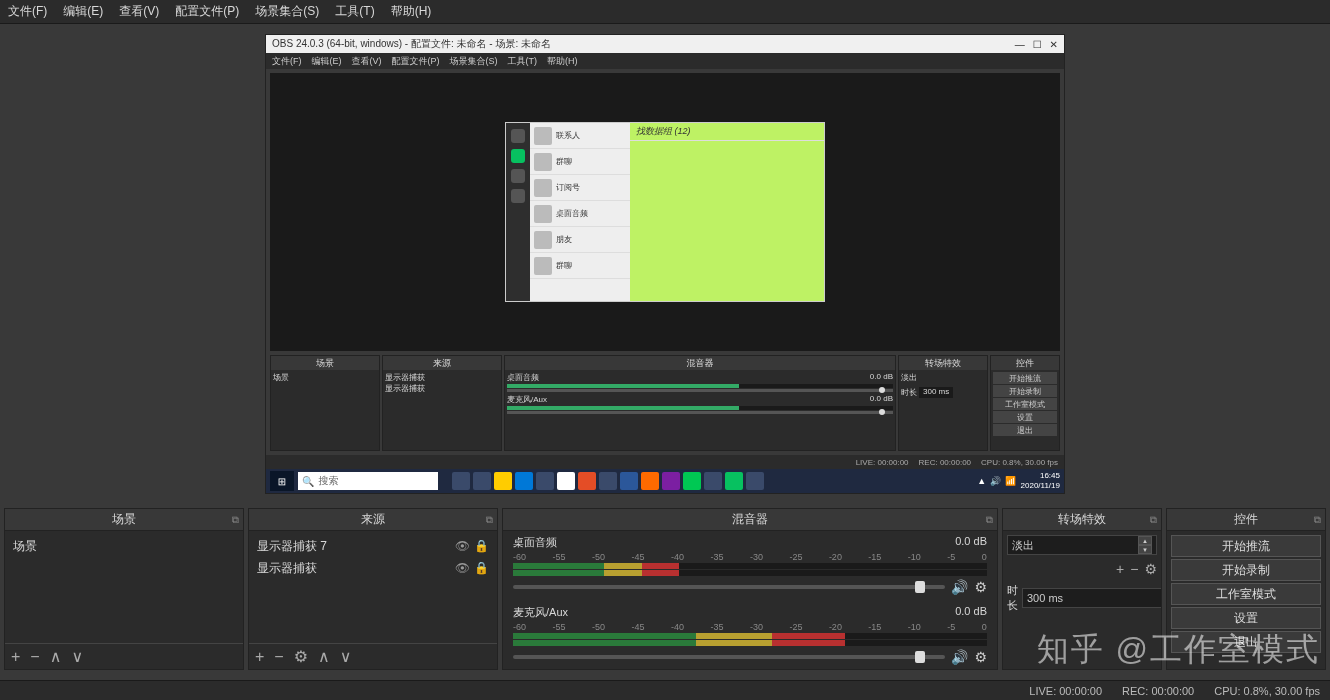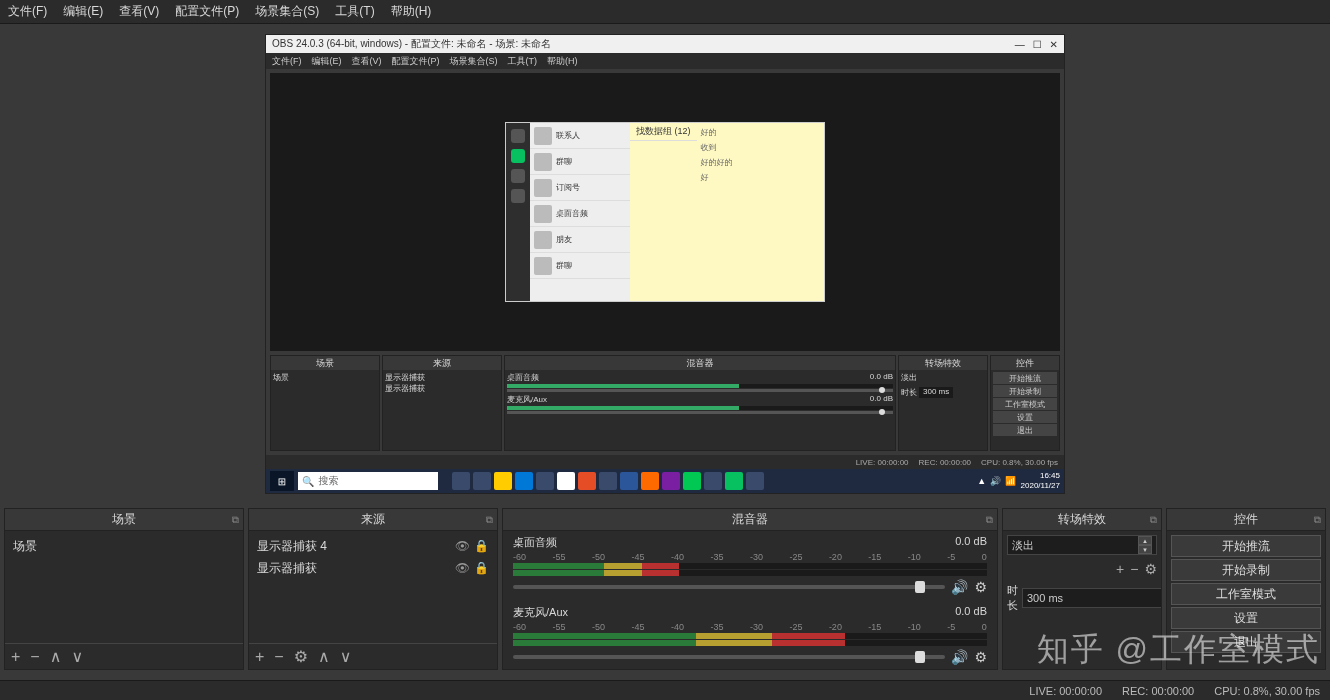--- a/index.html
+++ b/index.html
@@ -20,21 +20,21 @@
 .nested-menubar { height: 16px; background: #2b2b2b; display: flex; align-items: center; gap: 10px; padding: 0 6px; font-size: 9px; color: #ccc; }
 .nested-body { height: calc(100% - 34px); background: #393939; display: flex; flex-direction: column; }
 .nested-preview { flex: 1; background: #1a1a1a; margin: 4px; display:flex; justify-content:center; align-items:center; position:relative;}
 .chat-window { width: 320px; height: 180px; background: #fff; color: #333; font-size: 9px; border: 1px solid #ccc; display:flex;}
 .chat-sidebar { width: 24px; background:#2e2e2e; display:flex; flex-direction:column; align-items:center; gap:6px; padding-top:6px;}
 .chat-sidebar div{width:14px;height:14px;background:#555;border-radius:3px;}
 .chat-sidebar div.active{background:#07c160;}
 .chat-list { width:100px; background:#eee; overflow:hidden;}
 .chat-list-item { height:26px; border-bottom:1px solid #ddd; padding:2px 4px; font-size:8px; display:flex; align-items:center; gap:4px;}
 .chat-list-item .av{width:18px;height:18px;background:#bbb;border-radius:2px;flex-shrink:0;}
-.chat-main { flex:1; background:#fef9c3; display:flex; flex-direction:row;}
+.chat-main { flex:1; background:#bef264; display:flex; flex-direction:column;font-style:italic;}
 .chat-header{height:18px;border-bottom:1px solid #ddd;padding:2px 6px;font-size:9px;}
 .chat-messages{flex:1;padding:4px;font-size:8px;color:#666;}
 .chat-messages .msg{margin-bottom:4px;}
 
 .nested-panels { height: 100px; display: flex; gap: 2px; padding: 0 4px 4px 4px; font-size:9px;}
 .nested-panel { background: #2b2b2b; border:1px solid #222; display:flex; flex-direction:column;}
 .nested-panel .hdr { text-align:center; background:#383838; height:14px; line-height:14px; font-size:9px;}
 .nested-panel .body { flex:1; padding:2px; font-size:8px; overflow:hidden;}
 .np-scene{width:110px;} .np-source{width:120px;} .np-mixer{flex:1;} .np-trans{width:90px;} .np-ctrl{width:70px;}
 .np-ctrl .body{display:flex;flex-direction:column;gap:1px;}
@@ -168,26 +168,20 @@
                   <div class="av"></div>
                   <span>朋友</span>
                 </div>
               <div class="chat-list-item">
                   <div class="av"></div>
                   <span>群聊</span>
                 </div>
             </div>
             <div class="chat-main">
               <div class="chat-header">找数据组 (12)</div>
-              <div class="chat-messages">
-                <div class="msg">好的</div>
-                <div class="msg">收到</div>
-                <div class="msg">好的好的</div>
-                <div class="msg">好</div>
-              </div>
             </div>
           </div>
         </div>
         <div class="nested-panels">
           <div class="nested-panel np-scene">
               <div class="hdr">场景</div>
               <div class="body">场景</div>
             </div>
           <div class="nested-panel np-source">
               <div class="hdr">来源</div>
@@ -265,21 +259,21 @@
               <div></div>
               <div style="background:#07c160"></div>
               <div></div>
           </div>
           <div class="tray">
             <span>▲</span>
               <span>🔊</span>
               <span>📶</span>
             <div class="clock">
                 <div>16:45</div>
-                <div>2020/11/27</div>
+                <div>2020/11/19</div>
               </div>
           </div>
         </div>
       </div>
     </div>
   </div>
 </div>
 
 <div class="panels">
 
@@ -299,21 +293,21 @@
     </div>
   </div>
 
   <div class="panel p-sources">
     <div class="panel-header">
       <span>来源</span>
       <span class="undock">⧉</span>
     </div>
     <div class="panel-body">
       <div class="source-item">
-        <span>显示器捕获 4</span>
+        <span>显示器捕获 7</span>
         <span class="icons">
             <span>👁</span>
             <span>🔒</span>
           </span>
       </div>
       <div class="source-item">
         <span>显示器捕获</span>
         <span class="icons">
             <span>👁</span>
             <span>🔒</span>

